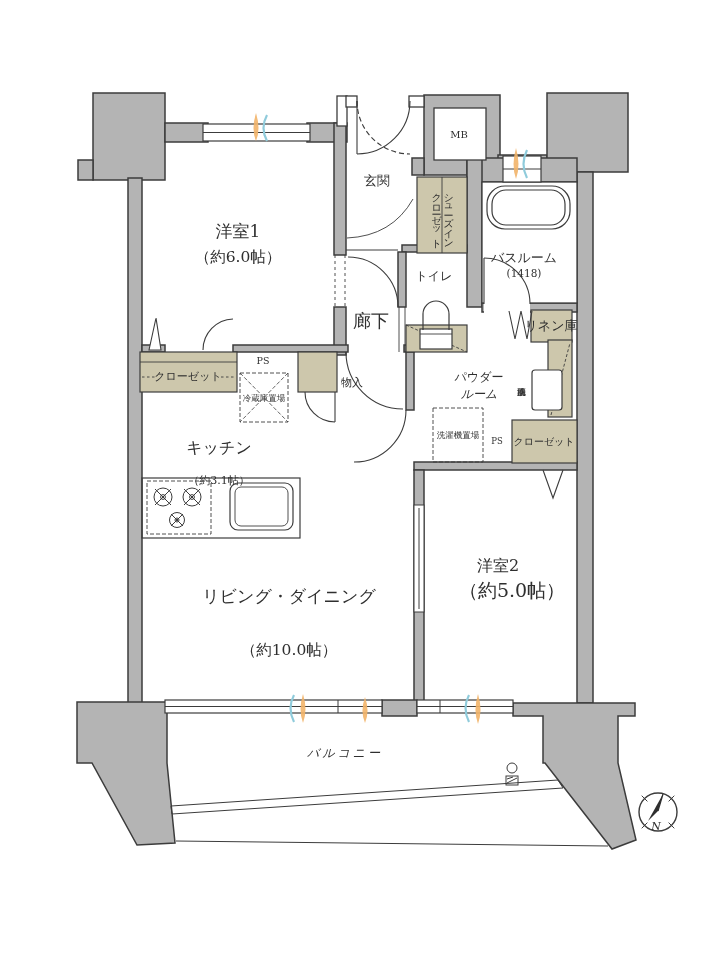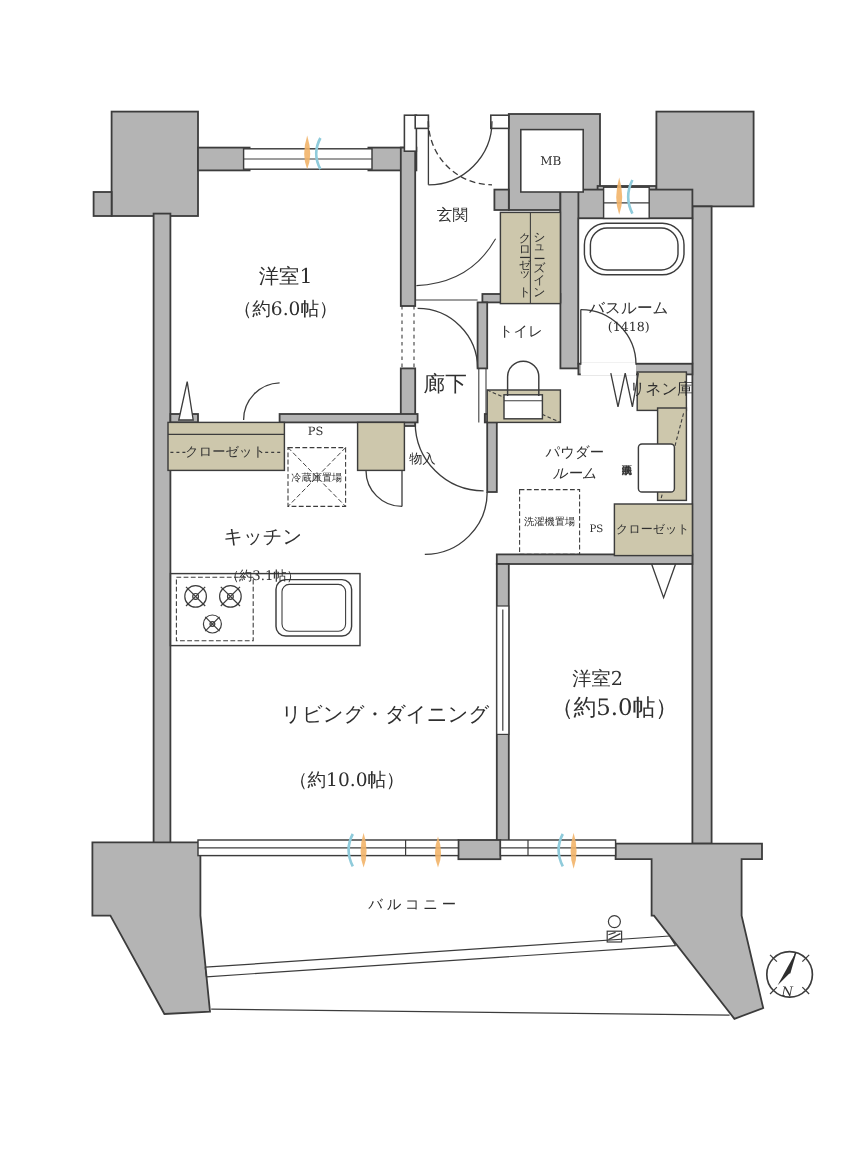--- a/index.html
+++ b/index.html
@@ -213,20 +213,20 @@
 <div class="lbl" style="left:316px;top:383px;font-size:11px;margin-left:36px;">物入</div>
 <div class="lbl" style="left:219px;top:448px;font-size:16px;">キッチン</div>
 <div class="lbl" style="left:219px;top:456px;font-size:11px;margin-top:25px;">（約3.1帖）</div>
 <div class="lbl" style="left:479px;top:378px;font-size:12px;">パウダー</div>
 <div class="lbl" style="left:479px;top:395px;font-size:12px;font-style:italic;">ルーム</div>
 <div class="lbl" style="left:551px;top:326px;font-size:13px;">リネン庫</div>
 <div class="lbl v" style="left:521px;top:381px;font-size:8.5px;height:44px;">洗面収納</div>
 <div class="lbl" style="left:458px;top:436px;font-size:8.5px;">洗濯機置場</div>
 <div class="lbl" style="left:497px;top:442px;font-size:8.5px;">PS</div>
 <div class="lbl" style="left:544px;top:442px;font-size:10px;">クローゼット</div>
-<div class="lbl" style="left:289px;top:597px;font-size:17px;margin-left:32px;">リビング・ダイニング</div>
+<div class="lbl" style="left:289px;top:597px;font-size:17px;">リビング・ダイニング</div>
 <div class="lbl" style="left:289px;top:623px;font-size:15.5px;margin-top:28px;">（約10.0帖）</div>
 <div class="lbl" style="left:498px;top:566px;font-size:16px;">洋室2</div>
 <div class="lbl" style="left:491px;top:591px;font-size:19px;margin-left:21px;">（約5.0帖）</div>
-<div class="lbl ls3" style="left:345px;top:754px;font-size:12px;">バルコニー</div>
+<div class="lbl ls3" style="left:345px;top:754px;font-size:12px;font-style:italic;">バルコニー</div>
 <div class="lbl ital" style="left:656px;top:827px;font-size:11px;">N</div>
 
 </div>
 
 </body></html>

